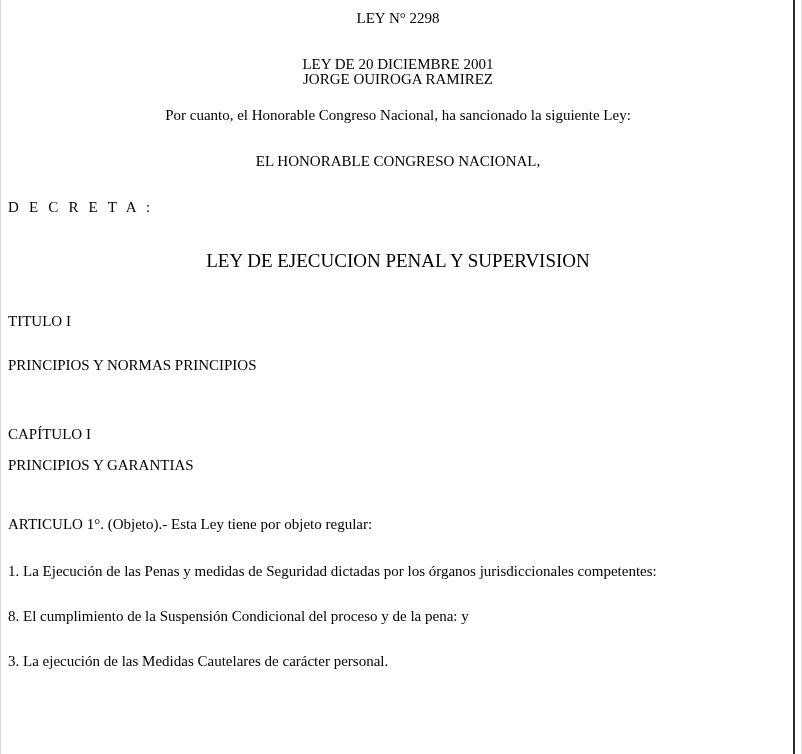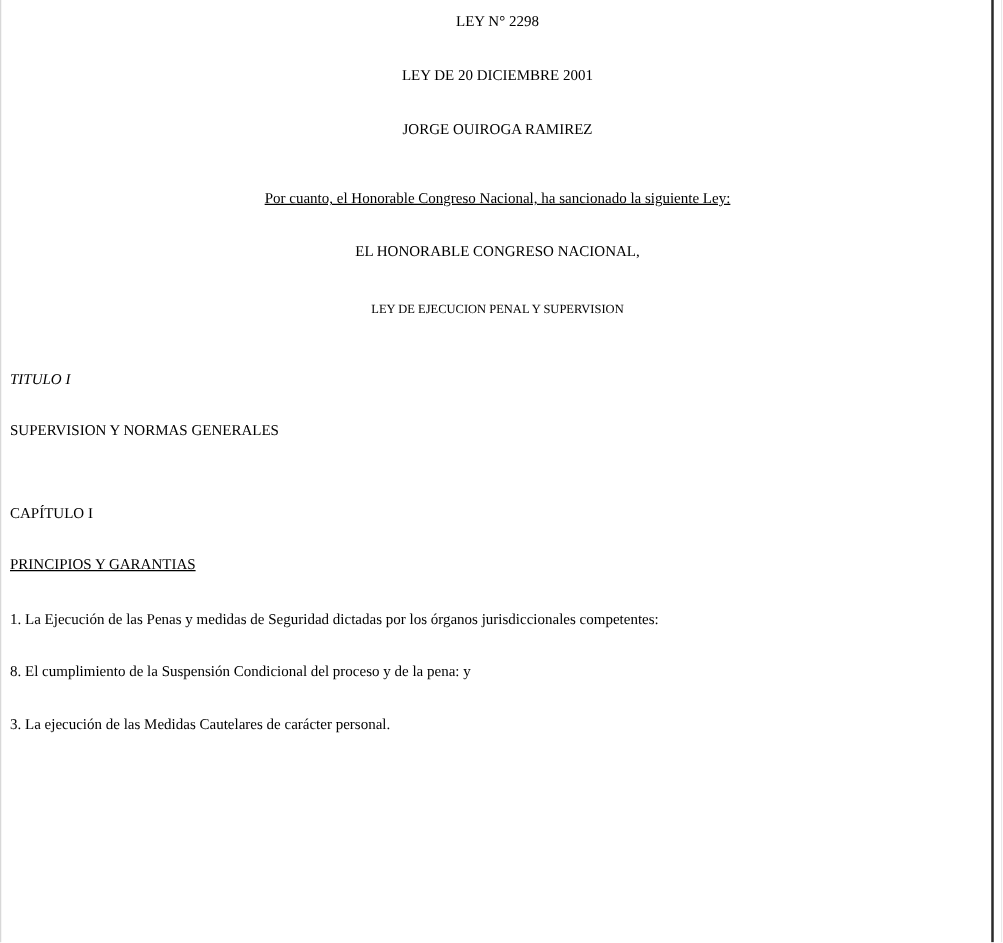--- a/index.html
+++ b/index.html
@@ -56,58 +56,58 @@
     left: 0;
     width: 794px;
     height: 754px;
     box-sizing: border-box;
     padding: 11px 0 0 7px;
     overflow: hidden;
   }
 
   .line {
     white-space: nowrap;
-    font-size: 12px;
+    font-size: 15px;
     line-height: 1.0;
   }
 
   
   .hdr {
     text-align: center;
     width: 787px;
     margin-left: -7px;
     padding-left: 7px;
     box-sizing: border-box;
   }
   .hdr-lawno   { margin-top: 0;    margin-bottom: 0; }
   .hdr-date    { margin-top: 31px; }
-  .hdr-name    { margin-top: 31px; }
+  .hdr-name    { }
   .hdr-role    { margin-top: 31px; }
-  .hdr-percuanto { margin-top: 43px; text-decoration: underline; }
+  .hdr-percuanto { margin-top: 21px; }
   .hdr-congress  { margin-top: 31px; text-align: center; }
 
   .decreta {
     margin-top: 31px;
     letter-spacing: 3.2px;
   }
 
   .lawtitle {
     margin-top: 36px;
     text-align: center;
     width: 787px;
     margin-left: -7px;
     padding-left: 7px;
     box-sizing: border-box;
-    font-size: 10px;
+    font-size: 19px;
   }
 
-  .titulo      { margin-top: 44px; font-style: italic; }
+  .titulo      { margin-top: 44px; }
   .titulo-sub  { margin-top: 29px; }
   .capitulo    { margin-top: 54px; }
-  .capitulo-sub{ margin-top: 29px; text-decoration: underline; }
+  .capitulo-sub{ margin-top: 16px; }
 
   .art1        { margin-top: 44px; }
 
   .item1       { margin-top: 32px; }
   .item2       { margin-top: 30px; }
   .item3       { margin-top: 30px; }
 </style>
 </head>
 <body>
 
@@ -119,31 +119,33 @@
 
     <div class="line hdr hdr-date">LEY DE 20 DICIEMBRE 2001</div>
 
     <div class="line hdr hdr-name">JORGE OUIROGA RAMIREZ</div>
 
 
     <div class="line hdr hdr-percuanto">Por cuanto, el Honorable Congreso Nacional, ha sancionado la siguiente Ley:</div>
 
     <div class="line hdr hdr-congress">EL HONORABLE CONGRESO NACIONAL,</div>
 
+    <div class="line decreta">D E C R E T A :</div>
 
     <div class="line lawtitle">LEY DE EJECUCION PENAL Y SUPERVISION</div>
 
     <div class="line titulo">TITULO I</div>
 
-    <div class="line titulo-sub">SUPERVISION Y NORMAS GENERALES</div>
+    <div class="line titulo-sub">PRINCIPIOS Y NORMAS PRINCIPIOS</div>
 
     <div class="line capitulo">CAPÍTULO I</div>
 
     <div class="line capitulo-sub">PRINCIPIOS Y GARANTIAS</div>
 
+    <div class="line art1">ARTICULO 1°. (Objeto).- Esta Ley tiene por objeto regular:</div>
 
     <div class="line item1">1. La Ejecución de las Penas y medidas de Seguridad dictadas por los órganos jurisdiccionales competentes:</div>
 
     <div class="line item2">8. El cumplimiento de la Suspensión Condicional del proceso y de la pena: y</div>
 
     <div class="line item3">3. La ejecución de las Medidas Cautelares de carácter personal.</div>
 
   </div>
 
   <div id="right-rule"></div>

